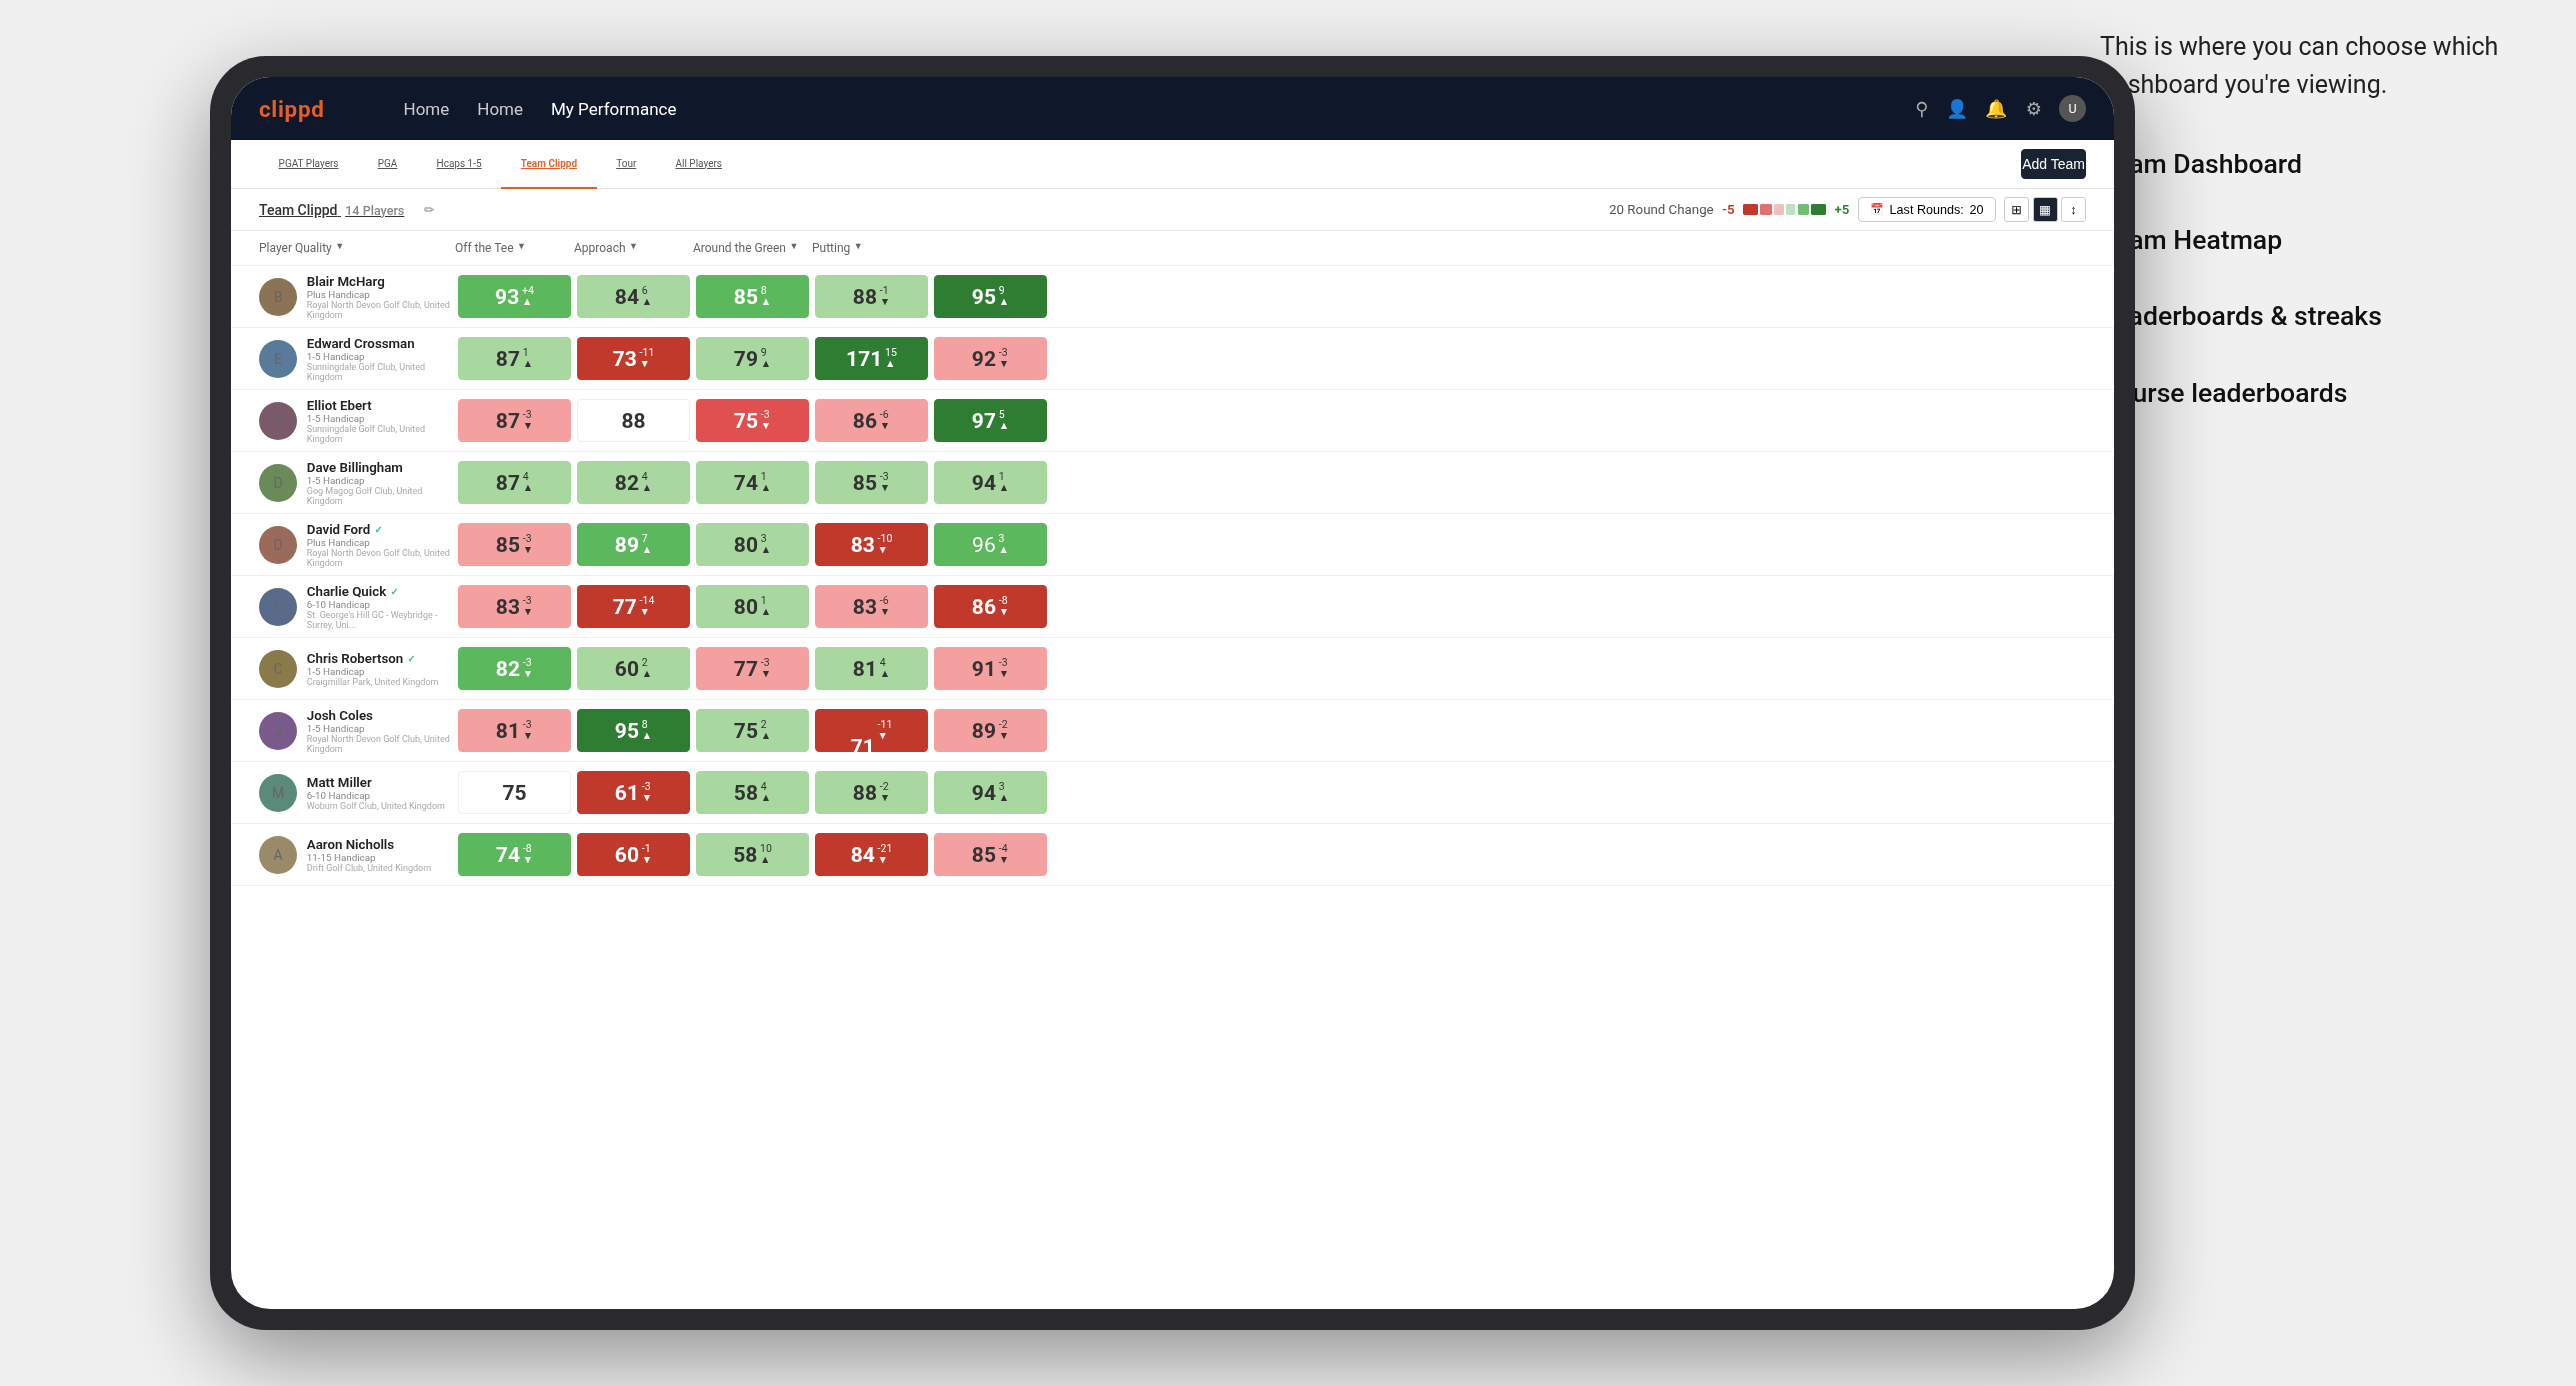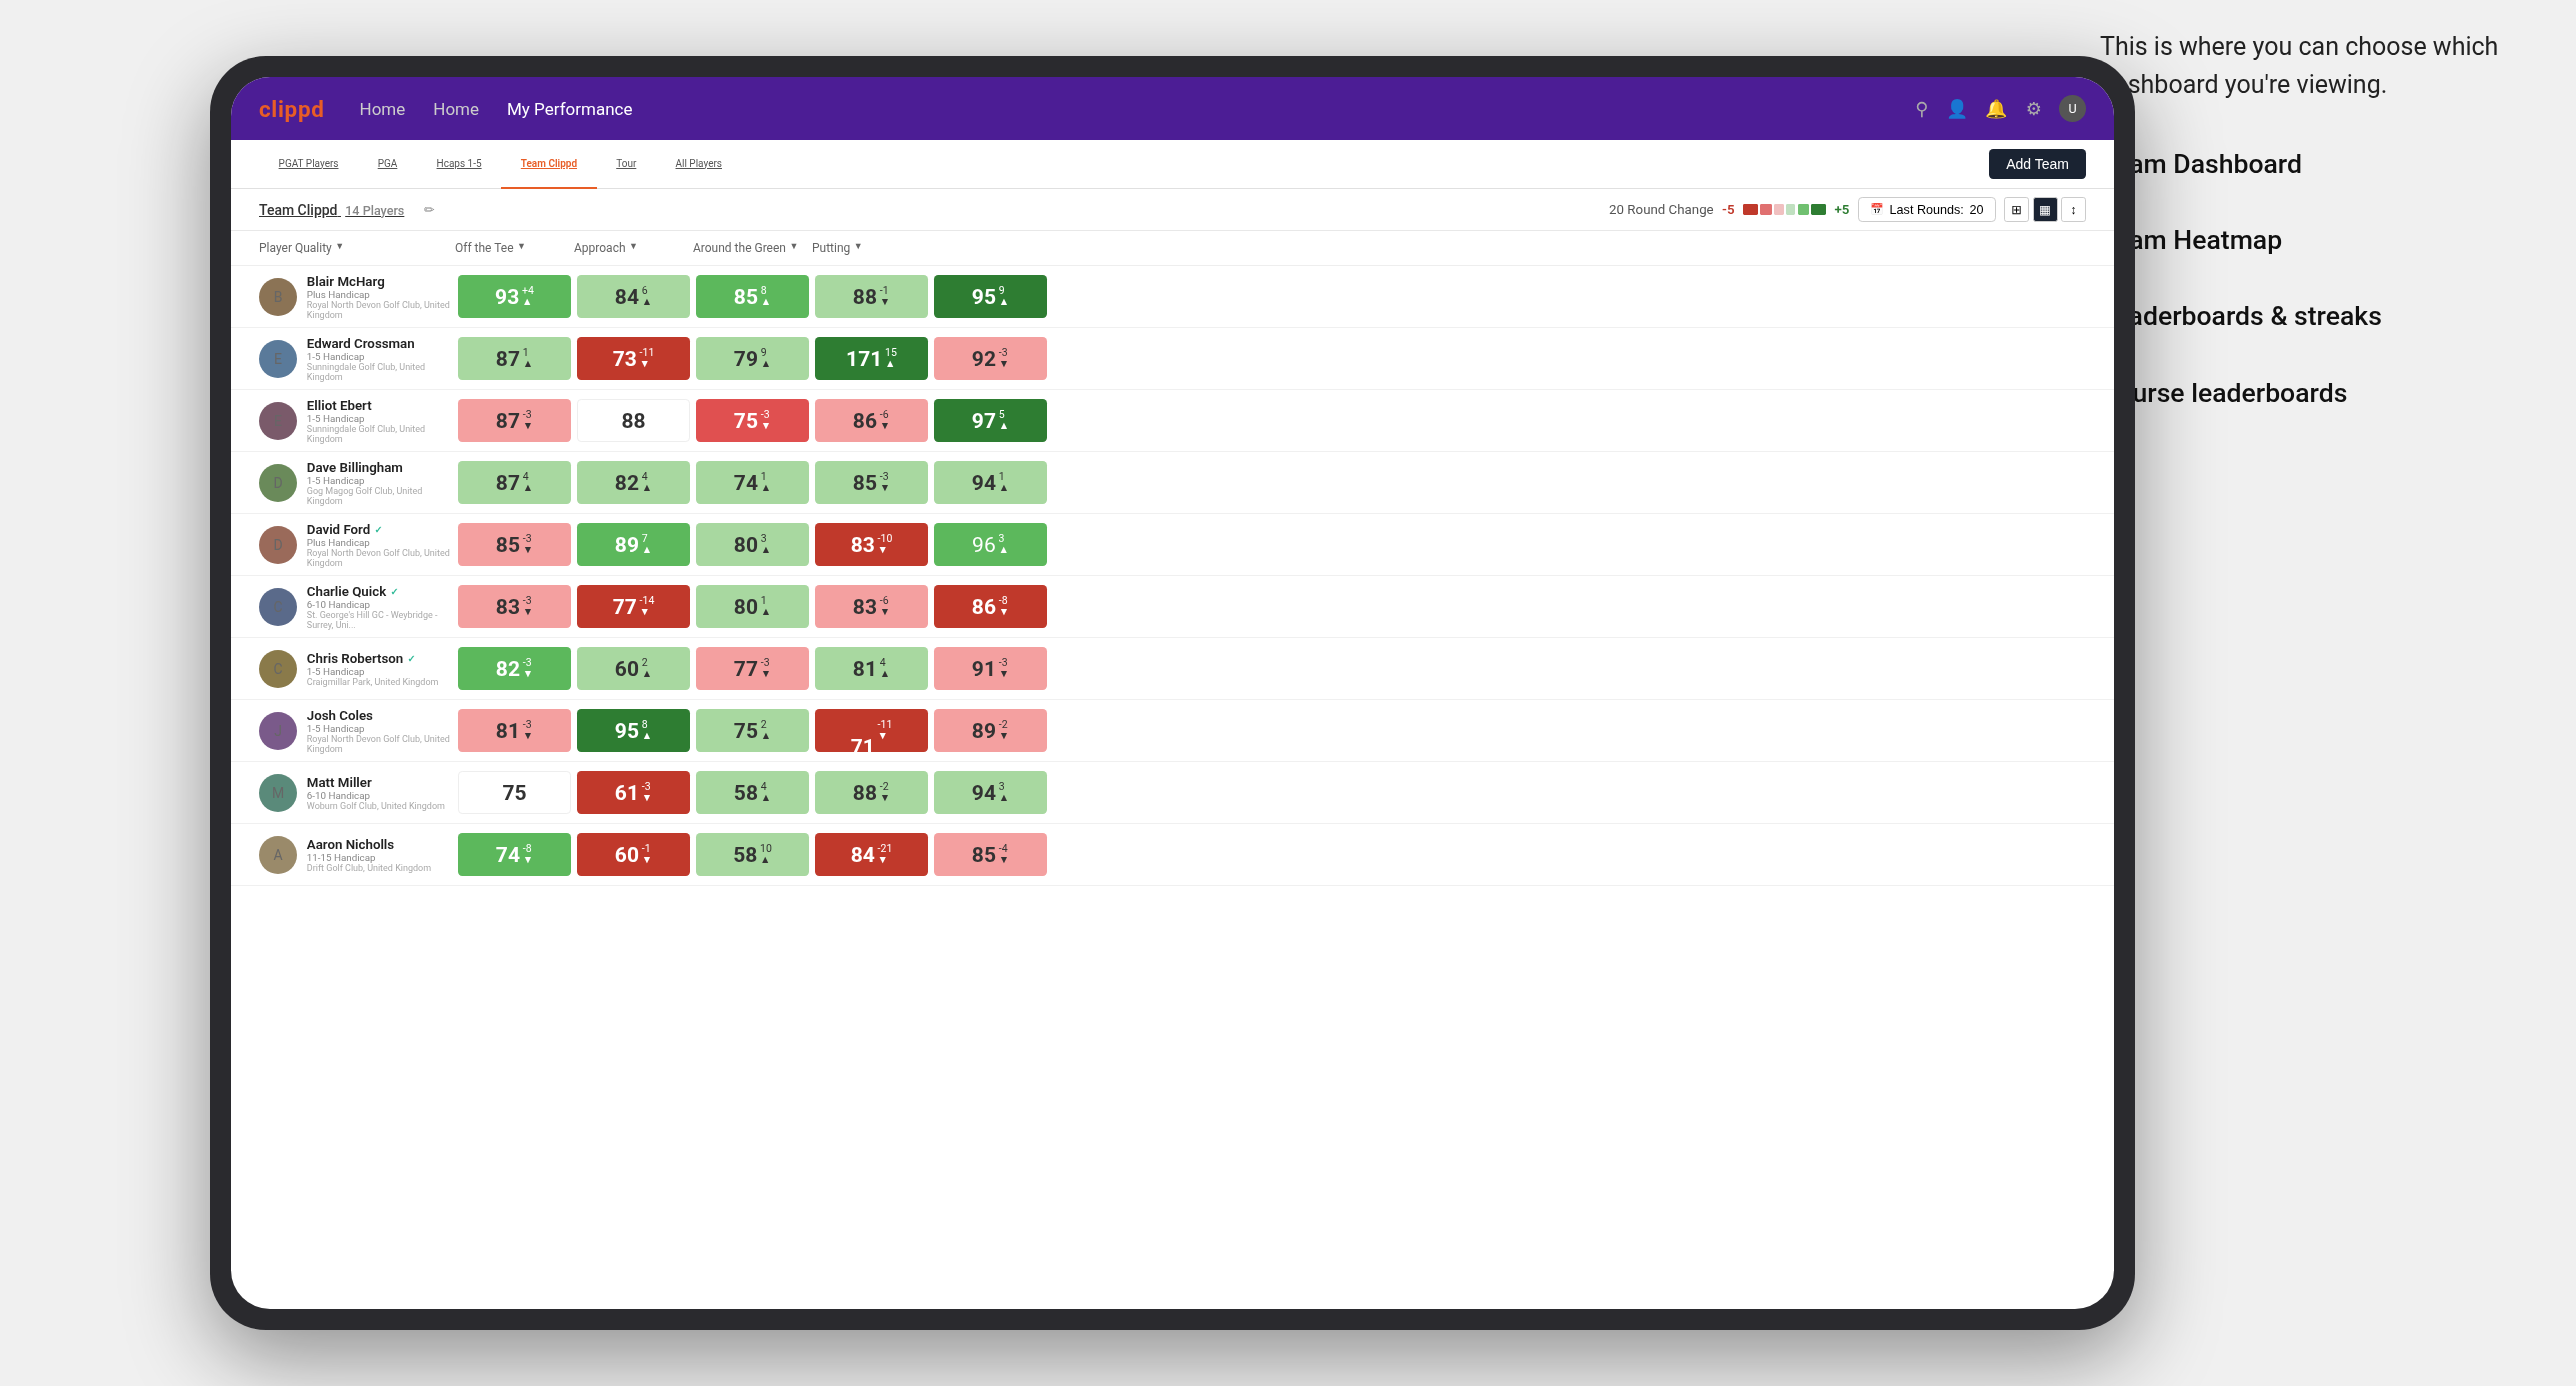--- a/index.html
+++ b/index.html
@@ -64,26 +64,27 @@
       height: 100%;
       background: #fff;
       border-radius: 39px;
       overflow: hidden;
       display: flex;
       flex-direction: column;
     }
 
     
     .nav-bar {
-      background: #4c1d95;
+      background: #0f172a;
       height: 63px;
       display: flex;
       align-items: center;
       padding: 0 28px;
       flex-shrink: 0;
+      gap: 44px;
     }
     .nav-logo {
       color: #e85d26;
       font-size: 22.4px;
       font-weight: 700;
       margin-right: 35px;
       letter-spacing: 0.7px;
     }
     .nav-links {
       display: flex;
@@ -136,21 +137,21 @@
     .tab-link.active {
       color: #e85d26;
       border-bottom: 2.1px solid #e85d26;
       font-weight: 600;
     }
     .add-team-btn {
       background: #1a2332;
       color: #fff;
       border: none;
       border-radius: 4.2px;
-      padding: 7px 17px;
+      padding: 7px 1px;
       font-size: 14px;
       cursor: pointer;
     }
 
     
     .toolbar {
       background: #fff;
       height: 42px;
       display: flex;
       align-items: center;

